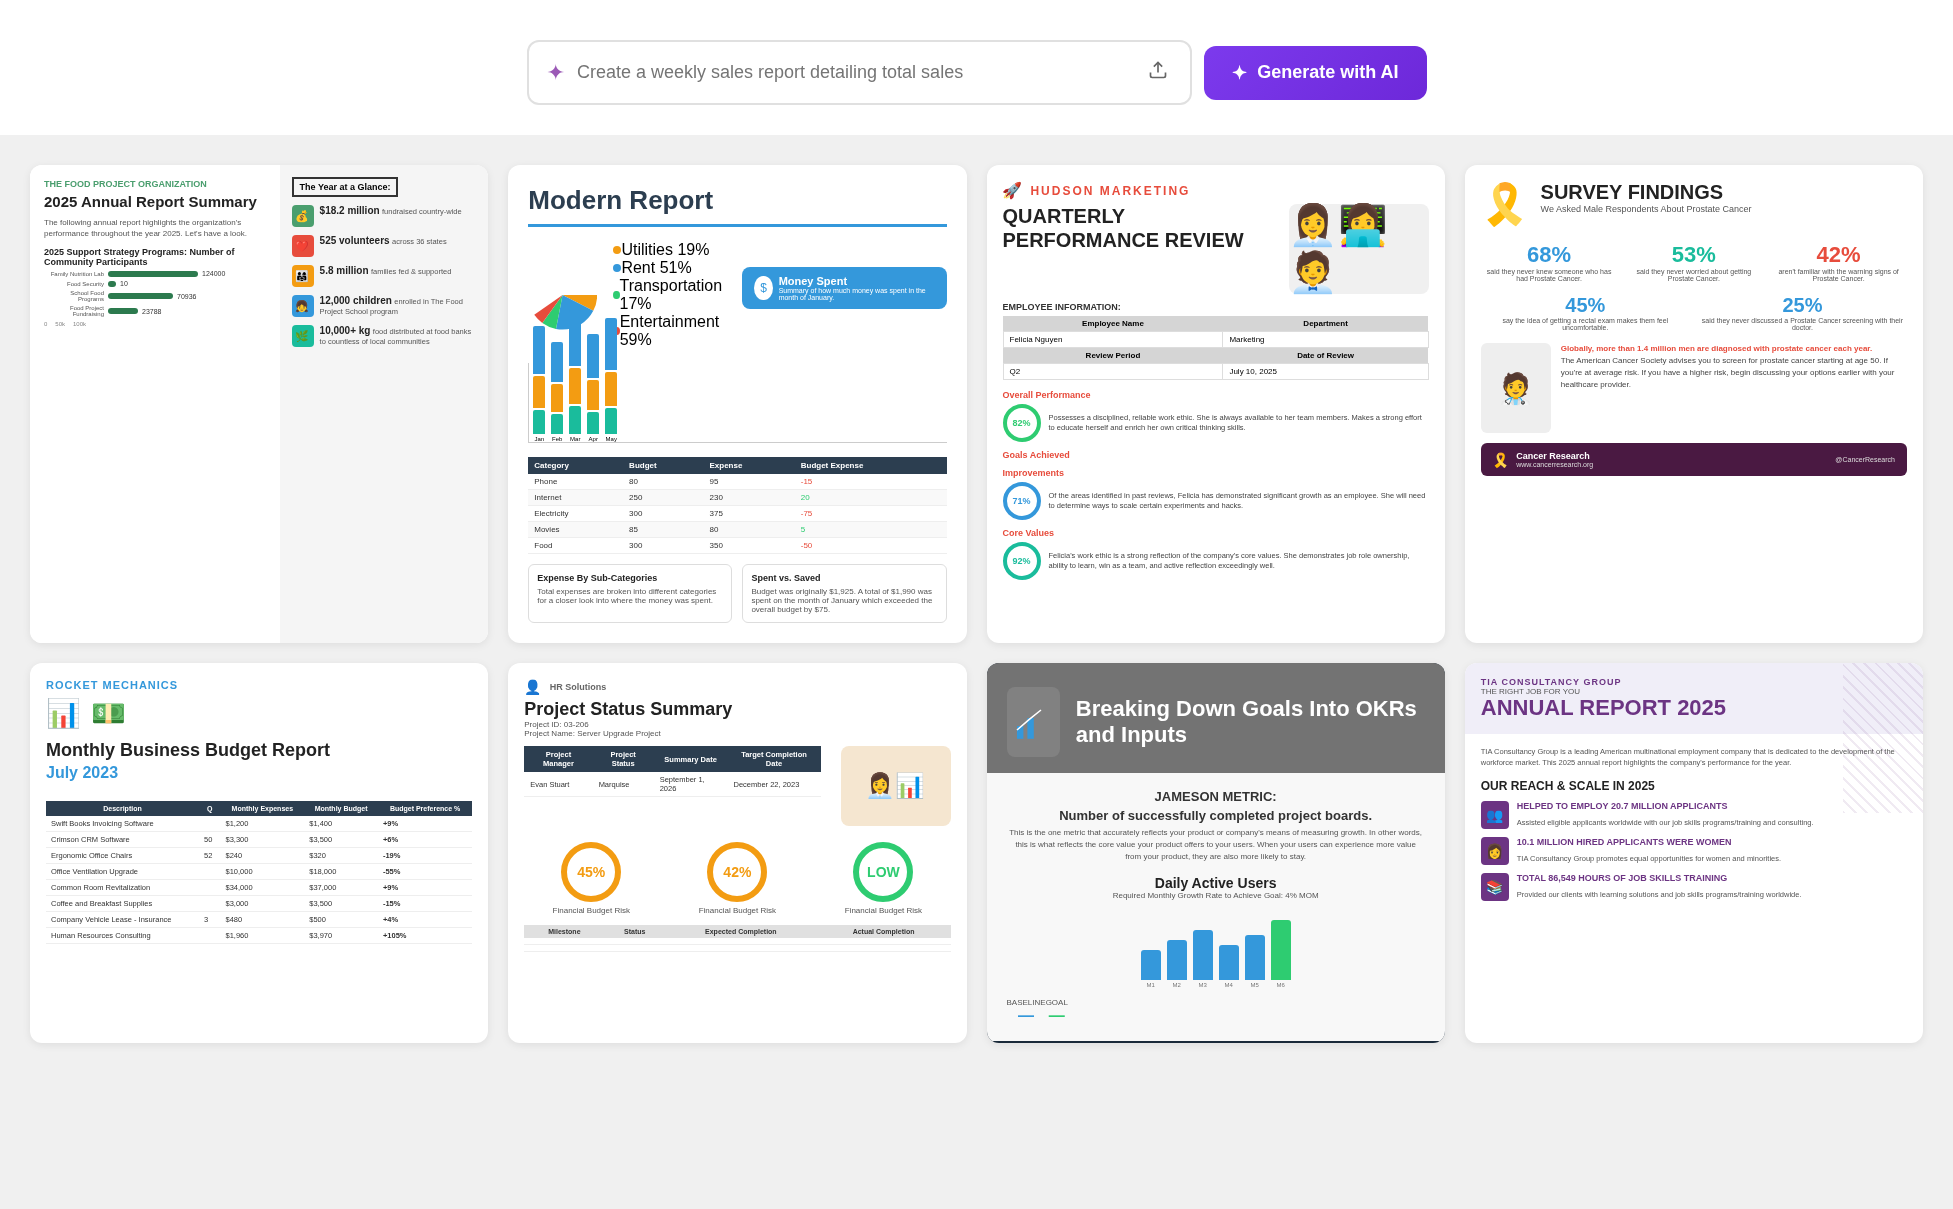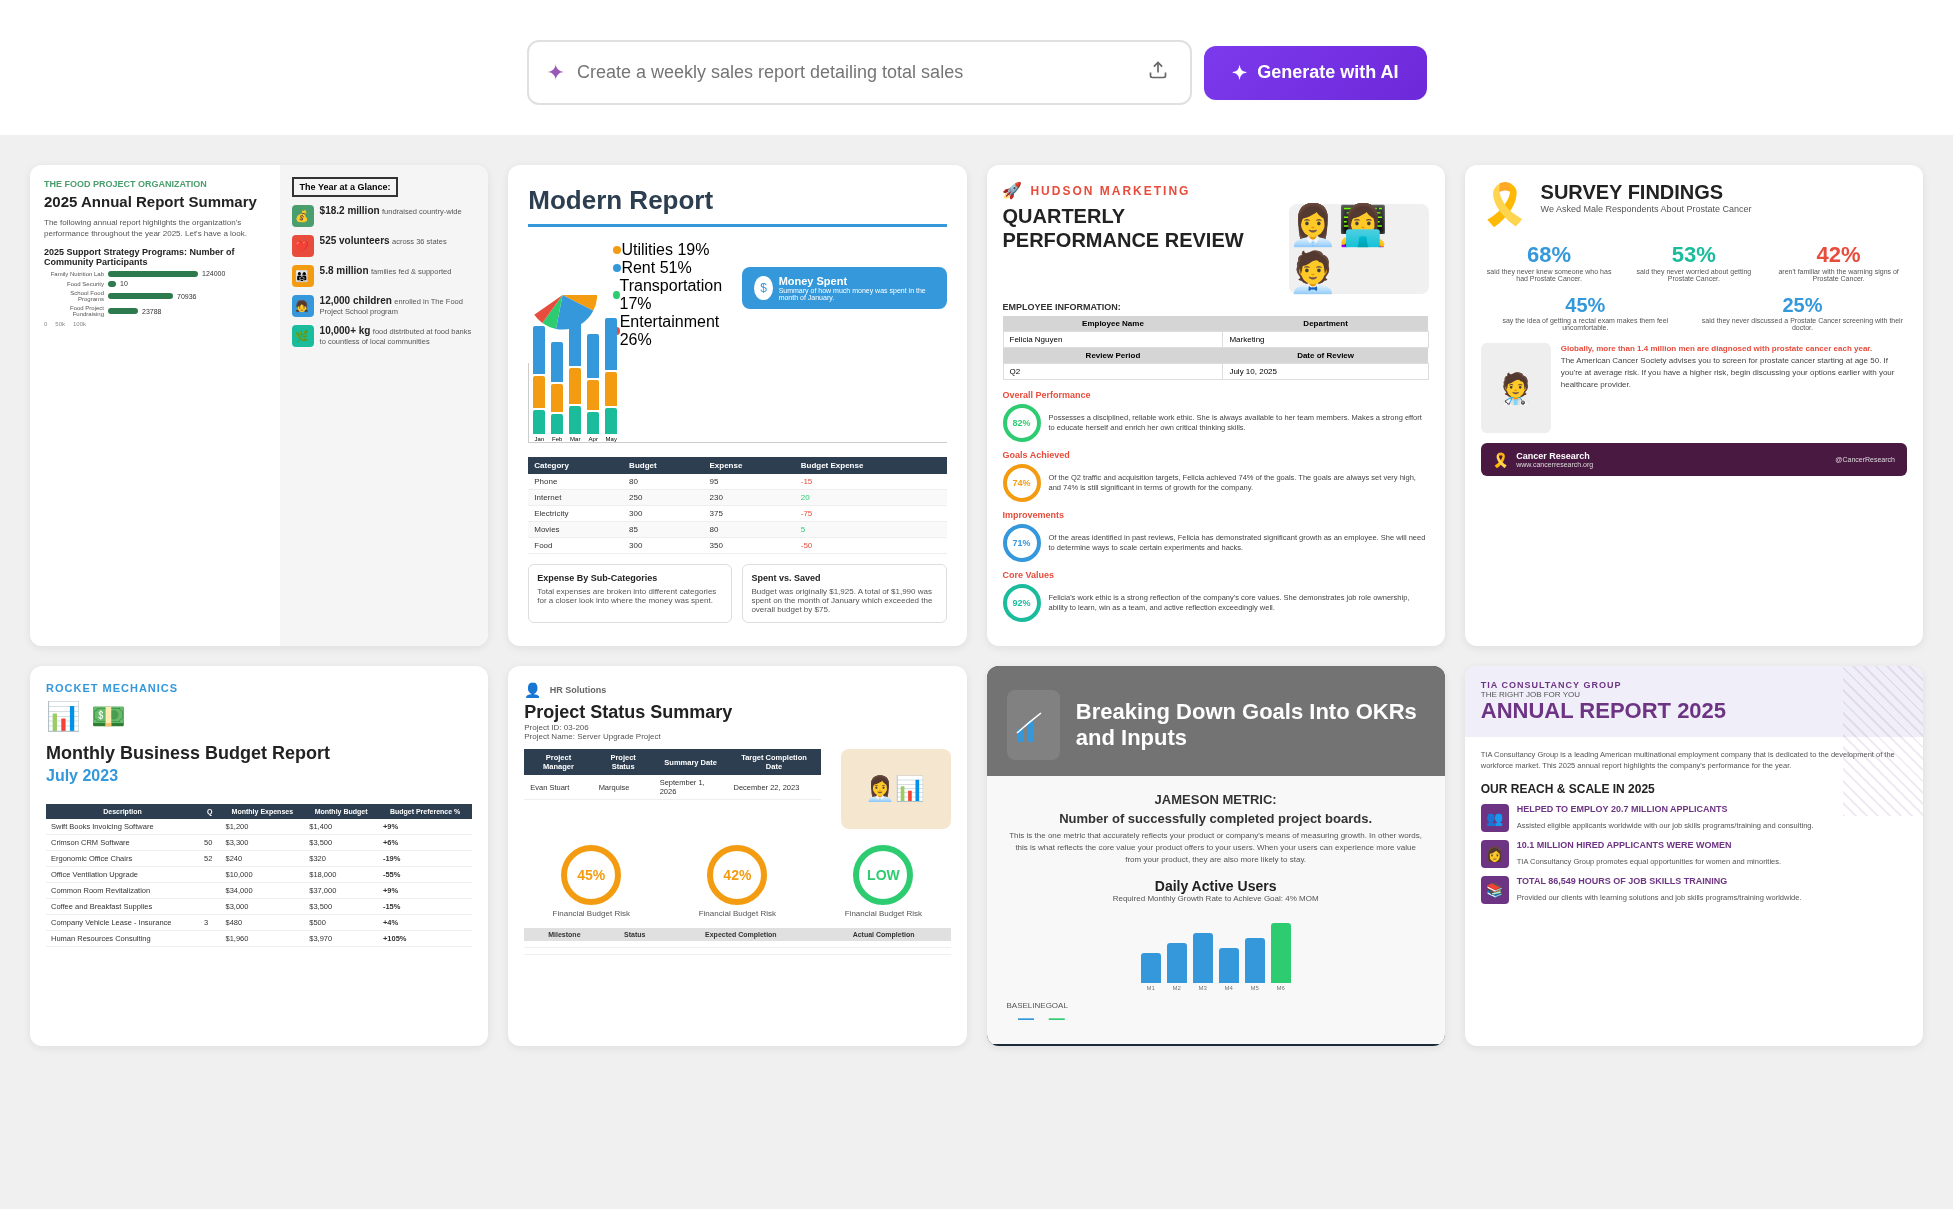--- a/index.html
+++ b/index.html
@@ -839,21 +839,21 @@
             <div class="pie-legend-item">
                 <div class="pie-dot" style="background:#3498db"></div>
                 <span>Rent 51%</span>
               </div>
             <div class="pie-legend-item">
                 <div class="pie-dot" style="background:#2ecc71"></div>
                 <span>Transportation 17%</span>
               </div>
             <div class="pie-legend-item">
                 <div class="pie-dot" style="background:#e74c3c"></div>
-                <span>Entertainment 26%</span>
+                <span>Entertainment 59%</span>
               </div>
           </div>
           <div class="money-spent-box">
             <div style="display:flex;align-items:center;gap:6px;">
               <div style="width:24px;height:24px;background:#fff;border-radius:50%;display:flex;align-items:center;justify-content:center;font-size:12px;color:#3498db">$</div>
               <div>
                 <strong>Money Spent</strong>
                 <div style="font-size:7px">Summary of how much money was spent in the month of January.</div>
               </div>
             </div>
@@ -988,24 +988,20 @@
 
       <div class="perf-section">
         <div class="perf-title">Overall Performance</div>
         <div class="perf-row">
           <div class="perf-circle green">82%</div>
           <div class="perf-text">Possesses a disciplined, reliable work ethic. She is always available to her team members. Makes a strong effort to educate herself and enrich her own critical thinking skills.</div>
         </div>
       </div>
       <div class="perf-section">
         <div class="perf-title">Goals Achieved</div>
-        <div class="perf-row">
-          <div class="perf-circle orange">74%</div>
-          <div class="perf-text">Of the Q2 traffic and acquisition targets, Felicia achieved 74% of the goals. The goals are always set very high, and 74% is still significant in terms of growth for the company.</div>
-        </div>
       </div>
       <div class="perf-section">
         <div class="perf-title">Improvements</div>
         <div class="perf-row">
           <div class="perf-circle blue">71%</div>
           <div class="perf-text">Of the areas identified in past reviews, Felicia has demonstrated significant growth as an employee. She will need to determine ways to scale certain experiments and hacks.</div>
         </div>
       </div>
       <div class="perf-section">
         <div class="perf-title">Core Values</div>

